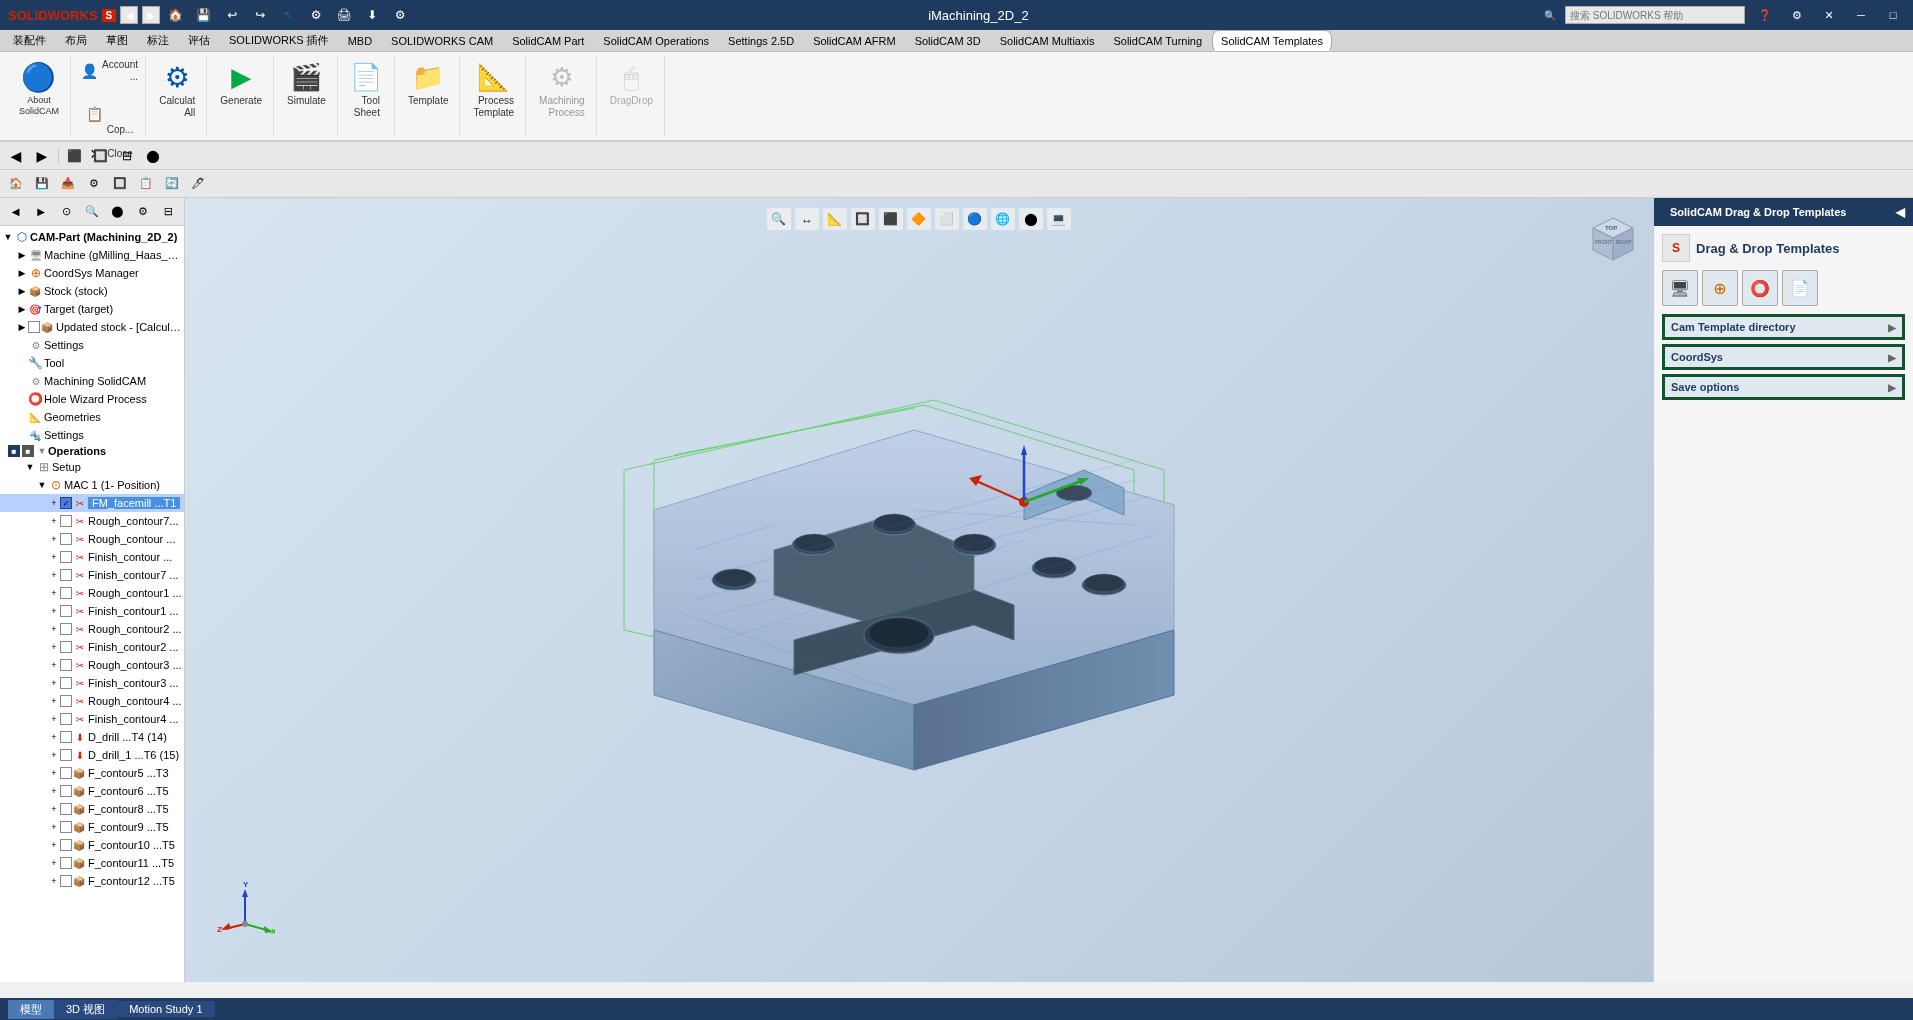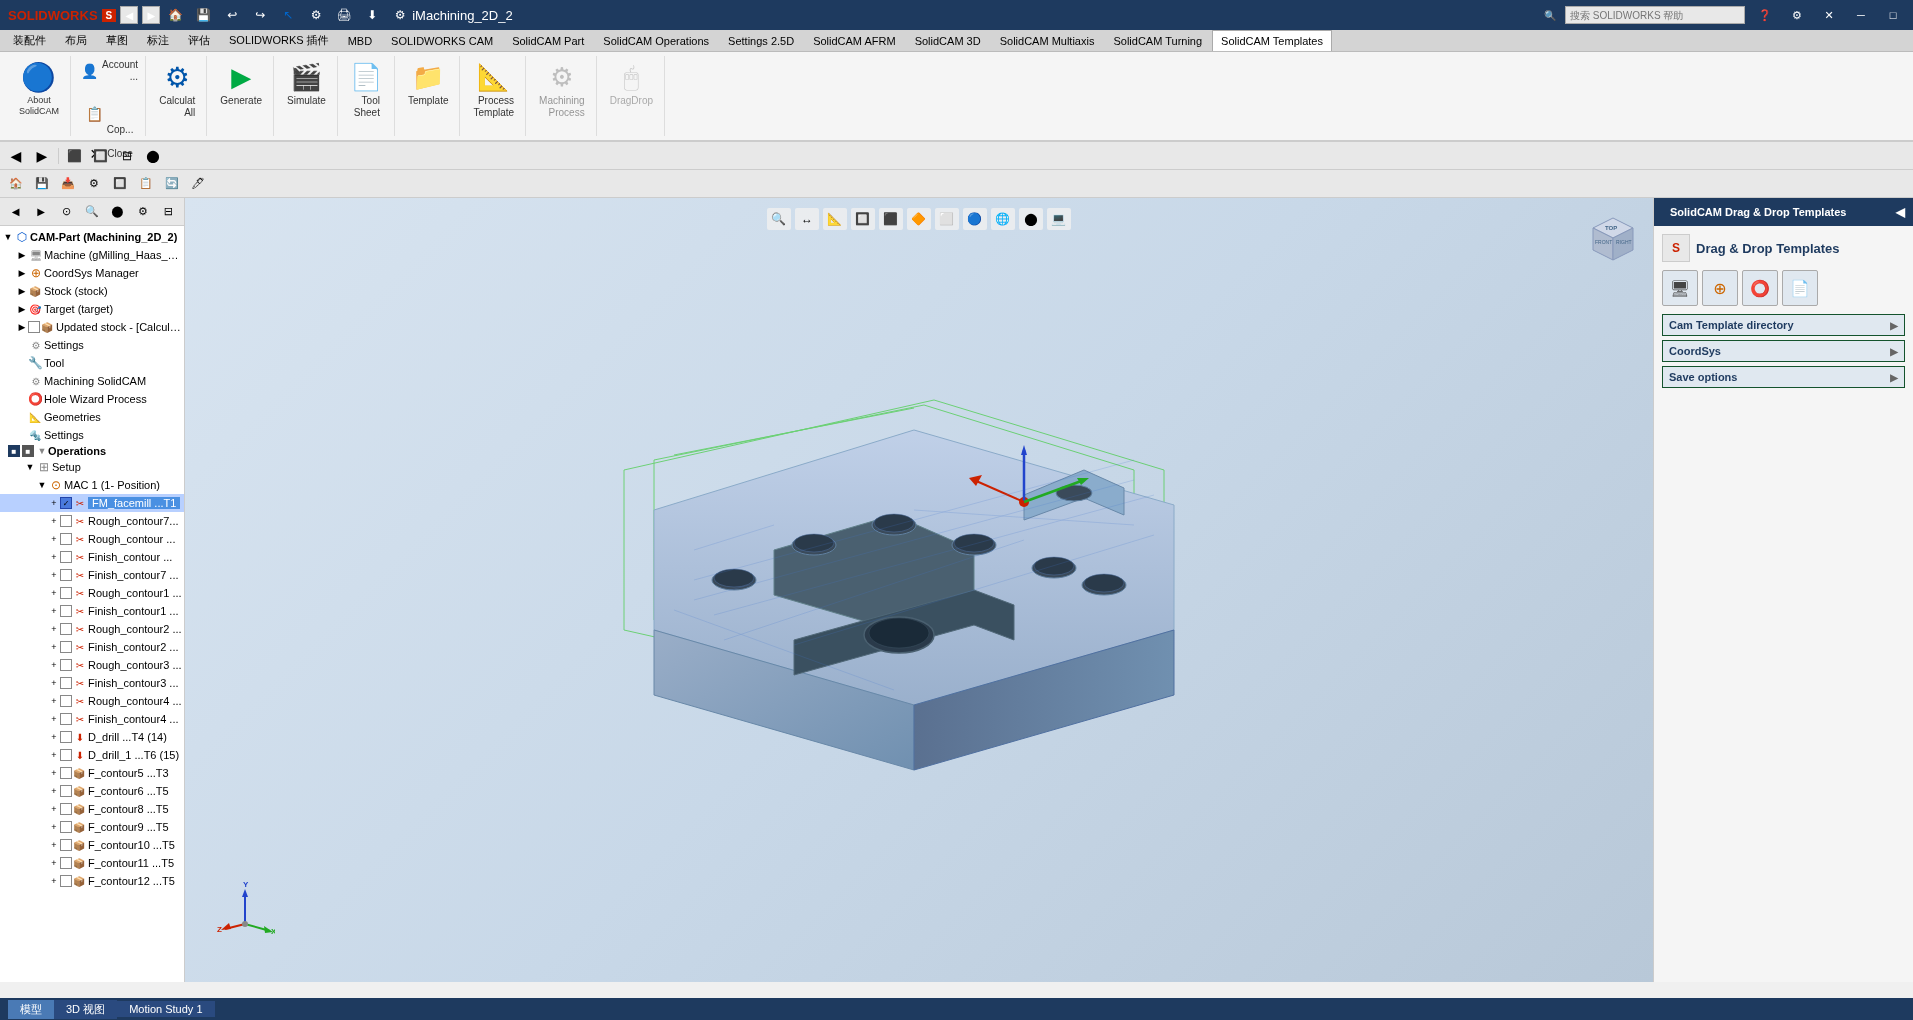--- a/index.html
+++ b/index.html
@@ -1,25 +1,25 @@
 <!DOCTYPE html>
 <html><head>
   <meta charset="utf-8">
   <style>
     * { margin: 0; padding: 0; box-sizing: border-box; }
     body { width: 1913px; height: 1020px; overflow: hidden; font-family: 'Segoe UI', Arial, sans-serif; font-size: 12px; background: #f0f0f0; }
 
     
     #titlebar { height: 30px; background: #1e3a5f; display: flex; align-items: center; justify-content: space-between; padding: 0 8px; color: white; font-size: 12px; }
     #titlebar-left { display: flex; align-items: center; gap: 4px; }
-    #titlebar-center { flex: 1; text-align: left; font-size: 13px; }
+    #titlebar-center { flex: 1; text-align: center; font-size: 13px; }
     #titlebar-right { display: flex; align-items: center; gap: 8px; }
     #ribbon-tabs { height: 22px; background: #d4d4d4; display: flex; align-items: center; padding: 0 4px; gap: 1px; border-bottom: 1px solid #bbb; overflow: hidden; }
     .ribbon-tab { padding: 2px 8px; font-size: 11px; cursor: pointer; white-space: nowrap; height: 22px; display: flex; align-items: center; border: 1px solid transparent; }
-    .ribbon-tab.active { background: white; border-color: #aaa; border-bottom: 1px solid white; }
+    .ribbon-tab.active { background: white; border-color: #aaa; border-bottom: 1px solid white; border-radius: 7px; }
 
     
     #ribbon-toolbar { height: 90px; background: #f5f5f5; display: flex; align-items: center; padding: 4px 8px; gap: 2px; border-bottom: 2px solid #ccc; }
     .ribbon-group { display: flex; flex-direction: column; align-items: center; height: 80px; padding: 0 4px; border-right: 1px solid #ddd; gap: 2px; }
     .ribbon-btn { display: flex; flex-direction: column; align-items: center; justify-content: center; padding: 4px 6px; cursor: pointer; border: 1px solid transparent; border-radius: 3px; min-width: 44px; gap: 2px; }
     .ribbon-btn .icon { width: 32px; height: 32px; display: flex; align-items: center; justify-content: center; font-size: 20px; }
     .ribbon-btn .label { font-size: 10px; text-align: right; line-height: 1.2; white-space: nowrap; color: #333; }
 
     
     #secondary-toolbar { height: 28px; background: #e8e8e8; display: flex; align-items: center; padding: 0 4px; gap: 2px; border-bottom: 1px solid #ccc; }
@@ -45,21 +45,21 @@
 
     
     #right-panel { width: 260px; background: #f5f5f5; border-left: 1px solid #ccc; display: flex; flex-direction: column; }
     #right-panel-header { height: 28px; background: #1e3a5f; color: white; display: flex; align-items: center; padding: 0 8px; font-size: 12px; font-weight: bold; justify-content: space-between; }
     #right-panel-content { flex: 1; padding: 8px; }
     .panel-title { font-size: 13px; font-weight: bold; color: #1e3a5f; margin-bottom: 8px; display: flex; align-items: center; gap: 6px; }
     .panel-icon { width: 24px; height: 24px; background: #e8e8e8; border: 1px solid #ccc; display: flex; align-items: center; justify-content: center; font-size: 14px; }
     .template-icons { display: flex; gap: 4px; margin: 8px 0; }
     .tmpl-icon { width: 36px; height: 36px; background: #e0e8f0; border: 1px solid #aaa; display: flex; align-items: center; justify-content: center; font-size: 18px; cursor: pointer; border-radius: 2px; }
     .panel-section { margin: 4px 0; }
-    .panel-section-header { display: flex; align-items: center; justify-content: space-between; padding: 4px 6px; background: #e0e8f0; border: 1px solid #14532d; cursor: pointer; font-size: 11px; font-weight: bold; color: #1e3a5f; }
+    .panel-section-header { display: flex; align-items: center; justify-content: space-between; padding: 4px 6px; background: #e0e8f0; border: 3px solid #14532d; cursor: pointer; font-size: 11px; font-weight: bold; color: #1e3a5f; }
 
     
     #status-bar { height: 22px; background: #1e3a5f; color: white; display: flex; align-items: center; padding: 0 8px; gap: 8px; font-size: 11px; position: absolute; bottom: 0; left: 0; right: 0; }
     .status-tab { padding: 2px 12px; background: #2a4a7f; cursor: pointer; font-size: 11px; }
     .status-tab.active { background: #4a7ab5; }
 
     
     .collapse-arrow { font-size: 10px; color: #666; }
 
     

